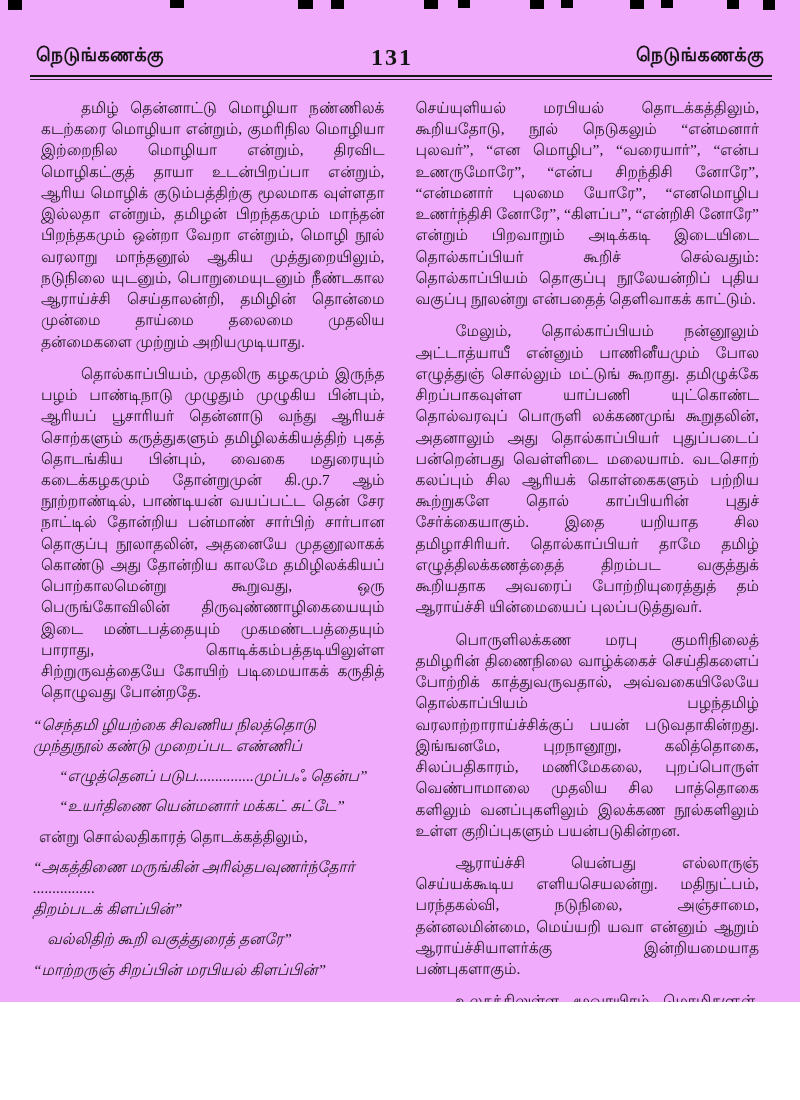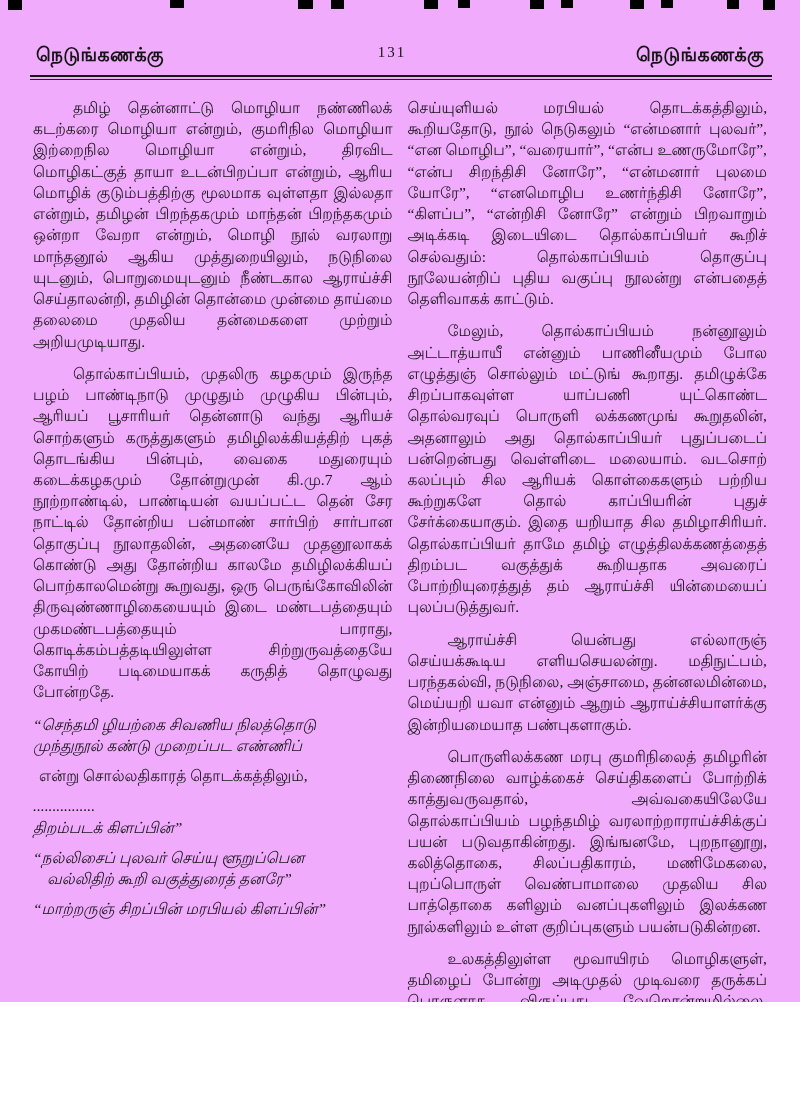--- a/index.html
+++ b/index.html
@@ -15,33 +15,33 @@
   .dash{position:absolute;top:0;background:#000;}
   
   .hdr{
     position:relative;
     display:flex;justify-content:space-between;align-items:baseline;
     padding:0 36px;margin-top:44px;
   }
   .hdr-side{font-weight:700;font-size:19px;letter-spacing:.3px;}
   .hdr-page{
     position:absolute;left:49%;transform:translateX(-50%);
-    font-size:15px;letter-spacing:2px;font-weight:400;
+    font-size:24px;letter-spacing:2px;font-weight:700;
   }
   .rule{
     margin:7px 28px 0 30px;height:2px;
     border-top:2px solid #191919;border-bottom:1px solid #232323;
   }
   
   .columns{
     display:flex;gap:15px;padding:0 33px;margin-top:17px;
     font-size:15.5px;line-height:1.37;text-align:justify;
   }
   .col{flex:1;min-width:0;}
-  .para{margin:0 0 11px;}
+  .para{margin:0 8px 11px;}
   .para.indent{text-indent:40px;}
   .para.last{margin-bottom:0;}
   .cite{margin:3px 0 9px;font-style:normal;}
   .cite.ind-s{margin-left:6px;}
   .verse,.qline{font-style:italic;text-align:left;}
   .qline{margin:5px 0 9px;}
   .q1{margin-left:26px;}
   .q2{margin-left:48px;}
   .verse{margin:6px 0 9px;}
   .verse .vline{display:block;}
@@ -78,40 +78,42 @@
 
     <div class="col">
       <p class="para indent">தமிழ் தென்னாட்டு மொழியா நண்ணிலக் கடற்கரை மொழியா என்றும், குமரிநில மொழியா இற்றைநில மொழியா என்றும், திரவிட மொழிகட்குத் தாயா உடன்பிறப்பா என்றும், ஆரிய மொழிக் குடும்பத்திற்கு மூலமாக வுள்ளதா இல்லதா என்றும், தமிழன் பிறந்தகமும் மாந்தன் பிறந்தகமும் ஒன்றா வேறா என்றும், மொழி நூல் வரலாறு மாந்தனூல் ஆகிய முத்துறையிலும், நடுநிலை யுடனும், பொறுமையுடனும் நீண்டகால ஆராய்ச்சி செய்தாலன்றி, தமிழின் தொன்மை முன்மை தாய்மை தலைமை முதலிய தன்மைகளை முற்றும் அறியமுடியாது.</p>
       <p class="para indent">தொல்காப்பியம், முதலிரு கழகமும் இருந்த பழம் பாண்டிநாடு முழுதும் முழுகிய பின்பும், ஆரியப் பூசாரியர் தென்னாடு வந்து ஆரியச் சொற்களும் கருத்துகளும் தமிழிலக்கியத்திற் புகத் தொடங்கிய பின்பும், வைகை மதுரையும் கடைக்கழகமும் தோன்றுமுன் கி.மு.7 ஆம் நூற்றாண்டில், பாண்டியன் வயப்பட்ட தென் சேர நாட்டில் தோன்றிய பன்மாண் சார்பிற் சார்பான தொகுப்பு நூலாதலின், அதனையே முதனூலாகக் கொண்டு அது தோன்றிய காலமே தமிழிலக்கியப் பொற்காலமென்று கூறுவது, ஒரு பெருங்கோவிலின் திருவுண்ணாழிகையையும் இடை மண்டபத்தையும் முகமண்டபத்தையும் பாராது, கொடிக்கம்பத்தடியிலுள்ள சிற்றுருவத்தையே கோயிற் படிமையாகக் கருதித் தொழுவது போன்றதே.</p>
 
       <div class="verse q2">
         <span class="vline">“செந்தமி ழியற்கை சிவணிய நிலத்தொடு</span>
         <span class="vline">முந்துநூல் கண்டு முறைப்பட எண்ணிப்</span>
       </div>
 
+      <p class="qline q1">“எழுத்தெனப் படுப...............முப்பஃ தென்ப”</p>
 
+      <p class="qline q1">“உயர்திணை யென்மனார் மக்கட் சுட்டே”</p>
       <p class="cite ind-s">என்று சொல்லதிகாரத் தொடக்கத்திலும்,</p>
 
 
       <div class="verse">
+        <span class="vline">“அகத்திணை மருங்கின் அரில்தபவுணர்ந்தோர்</span>
         <span class="vline">................</span>
         <span class="vline">திறம்படக் கிளப்பின்”</span>
       </div>
 
       <div class="verse">
-        <span class="vline">“நல்லிசைப் புலவர் செய்யு ளூறுப்பென</span>
         <span class="vline vind">வல்லிதிற் கூறி வகுத்துரைத் தனரே”</span>
       </div>
 
       <p class="qline">“மாற்றருஞ் சிறப்பின் மரபியல் கிளப்பின்”</p>
 
     </div>
 
     <div class="col">
       <p class="para">செய்யுளியல் மரபியல் தொடக்கத்திலும், கூறியதோடு, நூல் நெடுகலும் “என்மனார் புலவர்”, “என மொழிப”, “வரையார்”, “என்ப உணருமோரே”, “என்ப சிறந்திசி னோரே”, “என்மனார் புலமை யோரே”, “எனமொழிப உணர்ந்திசி னோரே”, “கிளப்ப”, “என்றிசி னோரே” என்றும் பிறவாறும் அடிக்கடி இடையிடை தொல்காப்பியர் கூறிச் செல்வதும்: தொல்காப்பியம் தொகுப்பு நூலேயன்றிப் புதிய வகுப்பு நூலன்று என்பதைத் தெளிவாகக் காட்டும்.</p>
       <p class="para indent">மேலும், தொல்காப்பியம் நன்னூலும் அட்டாத்யாயீ என்னும் பாணினீயமும் போல எழுத்துஞ் சொல்லும் மட்டுங் கூறாது. தமிழுக்கே சிறப்பாகவுள்ள யாப்பணி யுட்கொண்ட தொல்வரவுப் பொருளி லக்கணமுங் கூறுதலின், அதனாலும் அது தொல்காப்பியர் புதுப்படைப் பன்றென்பது வெள்ளிடை மலையாம். வடசொற் கலப்பும் சில ஆரியக் கொள்கைகளும் பற்றிய கூற்றுகளே தொல் காப்பியரின் புதுச் சேர்க்கையாகும். இதை யறியாத சில தமிழாசிரியர். தொல்காப்பியர் தாமே தமிழ் எழுத்திலக்கணத்தைத் திறம்பட வகுத்துக் கூறியதாக அவரைப் போற்றியுரைத்துத் தம் ஆராய்ச்சி யின்மையைப் புலப்படுத்துவர்.</p>
+      <p class="para indent">பொருளிலக்கண மரபு குமரிநிலைத் தமிழரின் திணைநிலை வாழ்க்கைச் செய்திகளைப் போற்றிக் காத்துவருவதால், அவ்வகையிலேயே தொல்காப்பியம் பழந்தமிழ் வரலாற்றாராய்ச்சிக்குப் பயன் படுவதாகின்றது. இங்ஙனமே, புறநானூறு, கலித்தொகை, சிலப்பதிகாரம், மணிமேகலை, புறப்பொருள் வெண்பாமாலை முதலிய சில பாத்தொகை களிலும் வனப்புகளிலும் இலக்கண நூல்களிலும் உள்ள குறிப்புகளும் பயன்படுகின்றன.</p>
       <p class="para indent">ஆராய்ச்சி யென்பது எல்லாருஞ் செய்யக்கூடிய எளியசெயலன்று. மதிநுட்பம், பரந்தகல்வி, நடுநிலை, அஞ்சாமை, தன்னலமின்மை, மெய்யறி யவா என்னும் ஆறும் ஆராய்ச்சியாளர்க்கு இன்றியமையாத பண்புகளாகும்.</p>
-      <p class="para indent">பொருளிலக்கண மரபு குமரிநிலைத் தமிழரின் திணைநிலை வாழ்க்கைச் செய்திகளைப் போற்றிக் காத்துவருவதால், அவ்வகையிலேயே தொல்காப்பியம் பழந்தமிழ் வரலாற்றாராய்ச்சிக்குப் பயன் படுவதாகின்றது. இங்ஙனமே, புறநானூறு, கலித்தொகை, சிலப்பதிகாரம், மணிமேகலை, புறப்பொருள் வெண்பாமாலை முதலிய சில பாத்தொகை களிலும் வனப்புகளிலும் இலக்கண நூல்களிலும் உள்ள குறிப்புகளும் பயன்படுகின்றன.</p>
       <p class="para indent last">உலகத்திலுள்ள மூவாயிரம் மொழிகளுள், தமிழைப் போன்று அடிமுதல் முடிவரை தருக்கப் பொருளாக விருப்பது வேறொன்றுமில்லை. பண்டை ஆரியர் பூசாரியர், தம் போன்றே தம் வழியினரும் காலமெல்லாம் தமிழரை அடிப்படுத்தி மேனத்தாக வாழ்தற் பொருட்டு, தம்மை நிலத் தேவரென்றும் தமிழ் வழிப்பட்ட தம் இலக்கிய மொழியைத் தேவமொழியென்றும் கூறி மூவேந்தரையும் ஏமாற்றித் தமிழரே தம் இனத்தைப் பகைக்கவும் தம் மொழியைப் புறக்கணிக்கவும் குமுகாயத் துறையிலும் இலக்கியத் துறையிலும் வழிவகுத்து வைத்திருக்கின்றனர்.</p>
     </div>
 
   </div>
 </div>
 
 </body></html>

